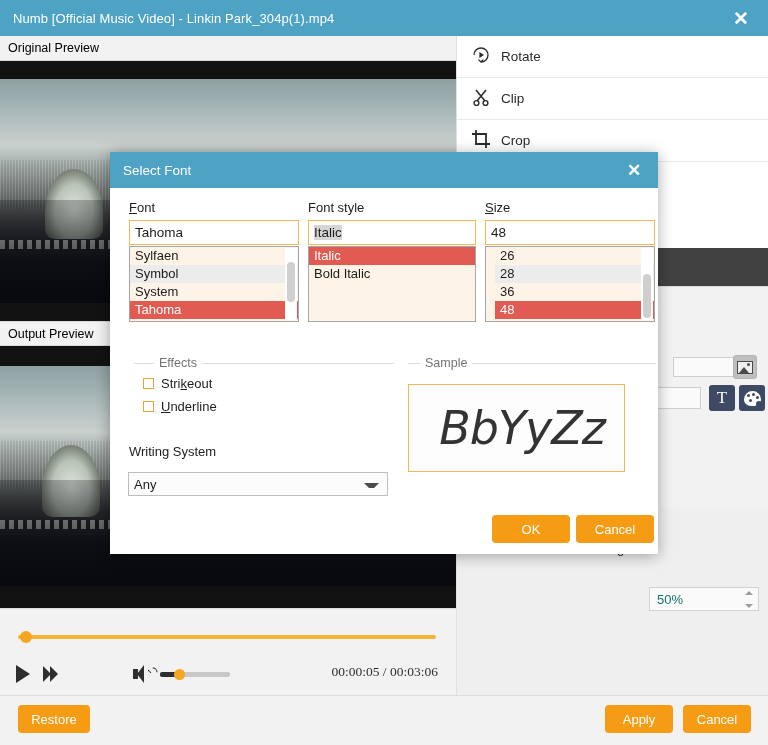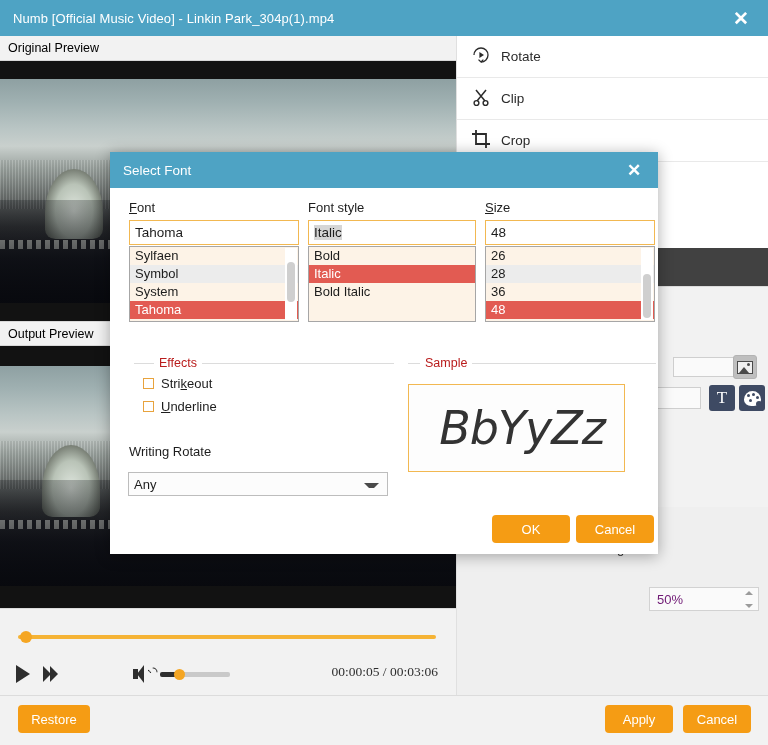--- a/index.html
+++ b/index.html
@@ -271,21 +271,21 @@
   .sl-label {
     text-align: right; font-size: 13px; color: #2b2b2b;
     padding-top: 9px; padding-right: 4px;
   }
   .spin {
     position: absolute; left: 192px; top: 300px;
     width: 110px; height: 24px;
     background: #fafafa; border: 1px solid #d2d2d2;
     display: flex; align-items: center;
   }
-  .spin span { padding-left: 7px; font-size: 13px; color: #701a75; }
+  .spin span { padding-left: 7px; font-size: 13px; color: #0f766e; }
   .spin .arrows {
     position: absolute; right: 5px; top: 3px;
     display: flex; flex-direction: column; justify-content: space-between;
     height: 17px; cursor: pointer;
   }
   .spin .arrows i { width:0;height:0;border-left:4px solid transparent;border-right:4px solid transparent; }
   .spin .arrows i.up { border-bottom: 4px solid #9b9b9b; }
   .spin .arrows i.dn { border-top: 4px solid #9b9b9b; }
 
   
@@ -353,21 +353,21 @@
     background: #ffffff;
   }
   .sthumb {
     position: absolute; left: 2px; width: 8px;
     background: #cfcfcf; border-radius: 4px;
   }
 
   .grp-line {
     position: absolute; height: 1px; background: #dcdcdc;
   }
-  .grp-lbl { position: absolute; font-size: 12.5px; color: #b91c1c; background: #fff; padding: 0 5px; }
+  .grp-lbl { position: absolute; font-size: 12.5px; color: #737373; background: #fff; padding: 0 5px; }
 
   .cb-row {
     position: absolute; display: flex; align-items: center; cursor: pointer;
   }
   .cb-box {
     width: 11px; height: 11px; border: 1px solid #e8a33d; background: #fff;
     margin-right: 7px; flex: none;
   }
   .cb-txt { font-size: 13px; color: #1d1d1d; }
   .cb-txt u { text-decoration: underline; }
@@ -577,32 +577,31 @@
         <div class="sbar">
           <div class="sthumb" style="top:14px;height:40px;"></div>
         </div>
       </div>
 
       <div class="col-lbl" style="left:300px;top:200px;">Font style</div>
       <div class="fin" style="left:300px;top:220px;width:168px;">
         <span class="sel">Italic</span>
       </div>
       <div class="lst" style="left:300px;top:246px;width:168px;">
-        <div class="lst-row">Bold</div>
         <div class="lst-row sel">Italic</div>
         <div class="lst-row">Bold Italic</div>
       </div>
 
       <div class="col-lbl" style="left:477px;top:200px;">
         <u>S</u><span>ize</span>
       </div>
       <div class="fin" style="left:477px;top:220px;width:170px;">
         <span>48</span>
       </div>
-      <div class="lst" style="left:477px;top:246px;width:170px;">
+      <div class="lst" style="left:477px;top:246px;width:170px;padding-left:9px;">
         <div class="lst-row">26</div>
         <div class="lst-row alt">28</div>
         <div class="lst-row">36</div>
         <div class="lst-row sel">48</div>
         <div class="sbar">
           <div class="sthumb" style="top:26px;height:44px;"></div>
         </div>
       </div>
 
       <div class="grp-line" style="left:126px;top:363px;width:260px;"></div>
@@ -611,21 +610,21 @@
       <div class="cb-row" style="left:135px;top:376px;">
         <span class="cb-box"></span>
         <span class="cb-txt"><span>Stri</span><u>k</u><span>eout</span></span>
       </div>
 
       <div class="cb-row" style="left:135px;top:399px;">
         <span class="cb-box"></span>
         <span class="cb-txt"><u>U</u><span>nderline</span></span>
       </div>
 
-      <div class="col-lbl" style="left:121px;top:444px;">Writing Rotate</div>
+      <div class="col-lbl" style="left:121px;top:444px;">Writing System</div>
       <div class="combo">
         <span>Any</span>
         <span class="arr"></span>
       </div>
 
       <div class="grp-line" style="left:400px;top:363px;width:248px;"></div>
       <div class="grp-lbl" style="left:412px;top:356px;">Sample</div>
       <div class="sample-box">
         <span>BbYyZz</span>
       </div>

